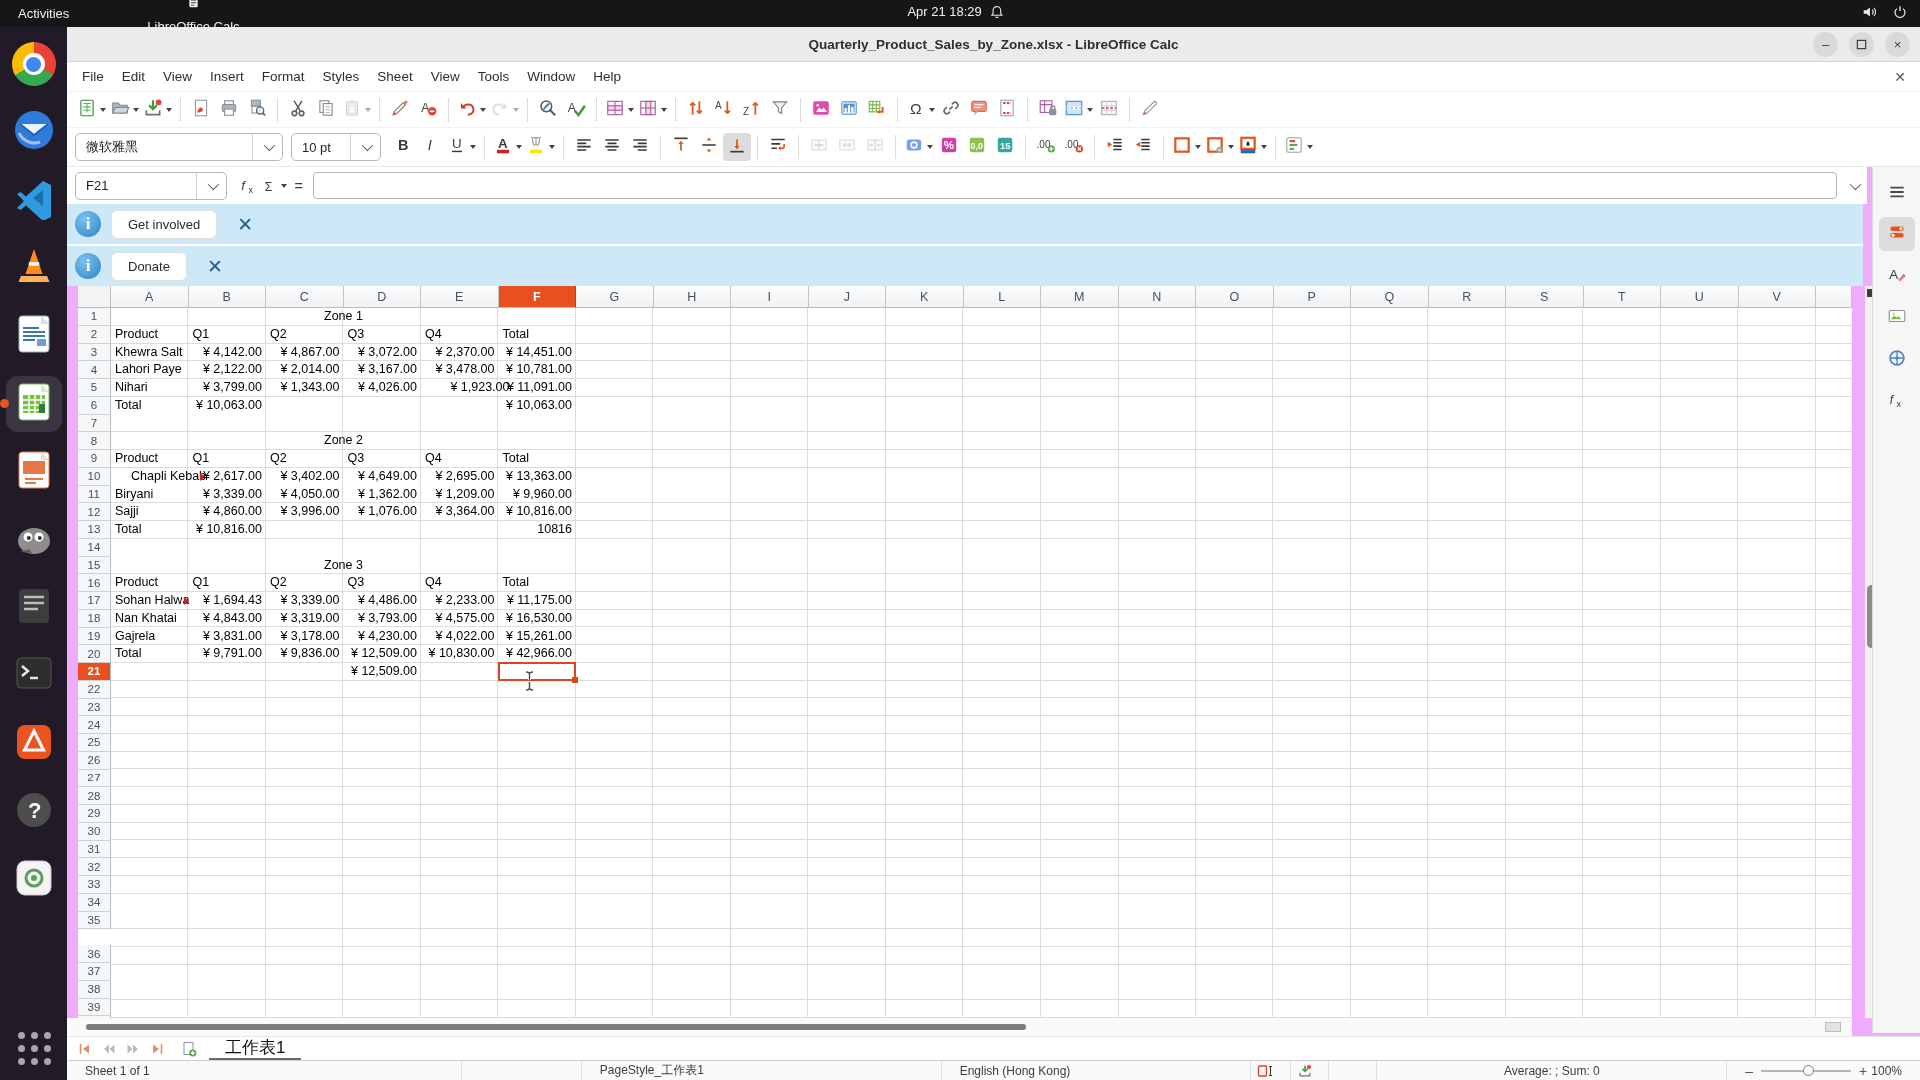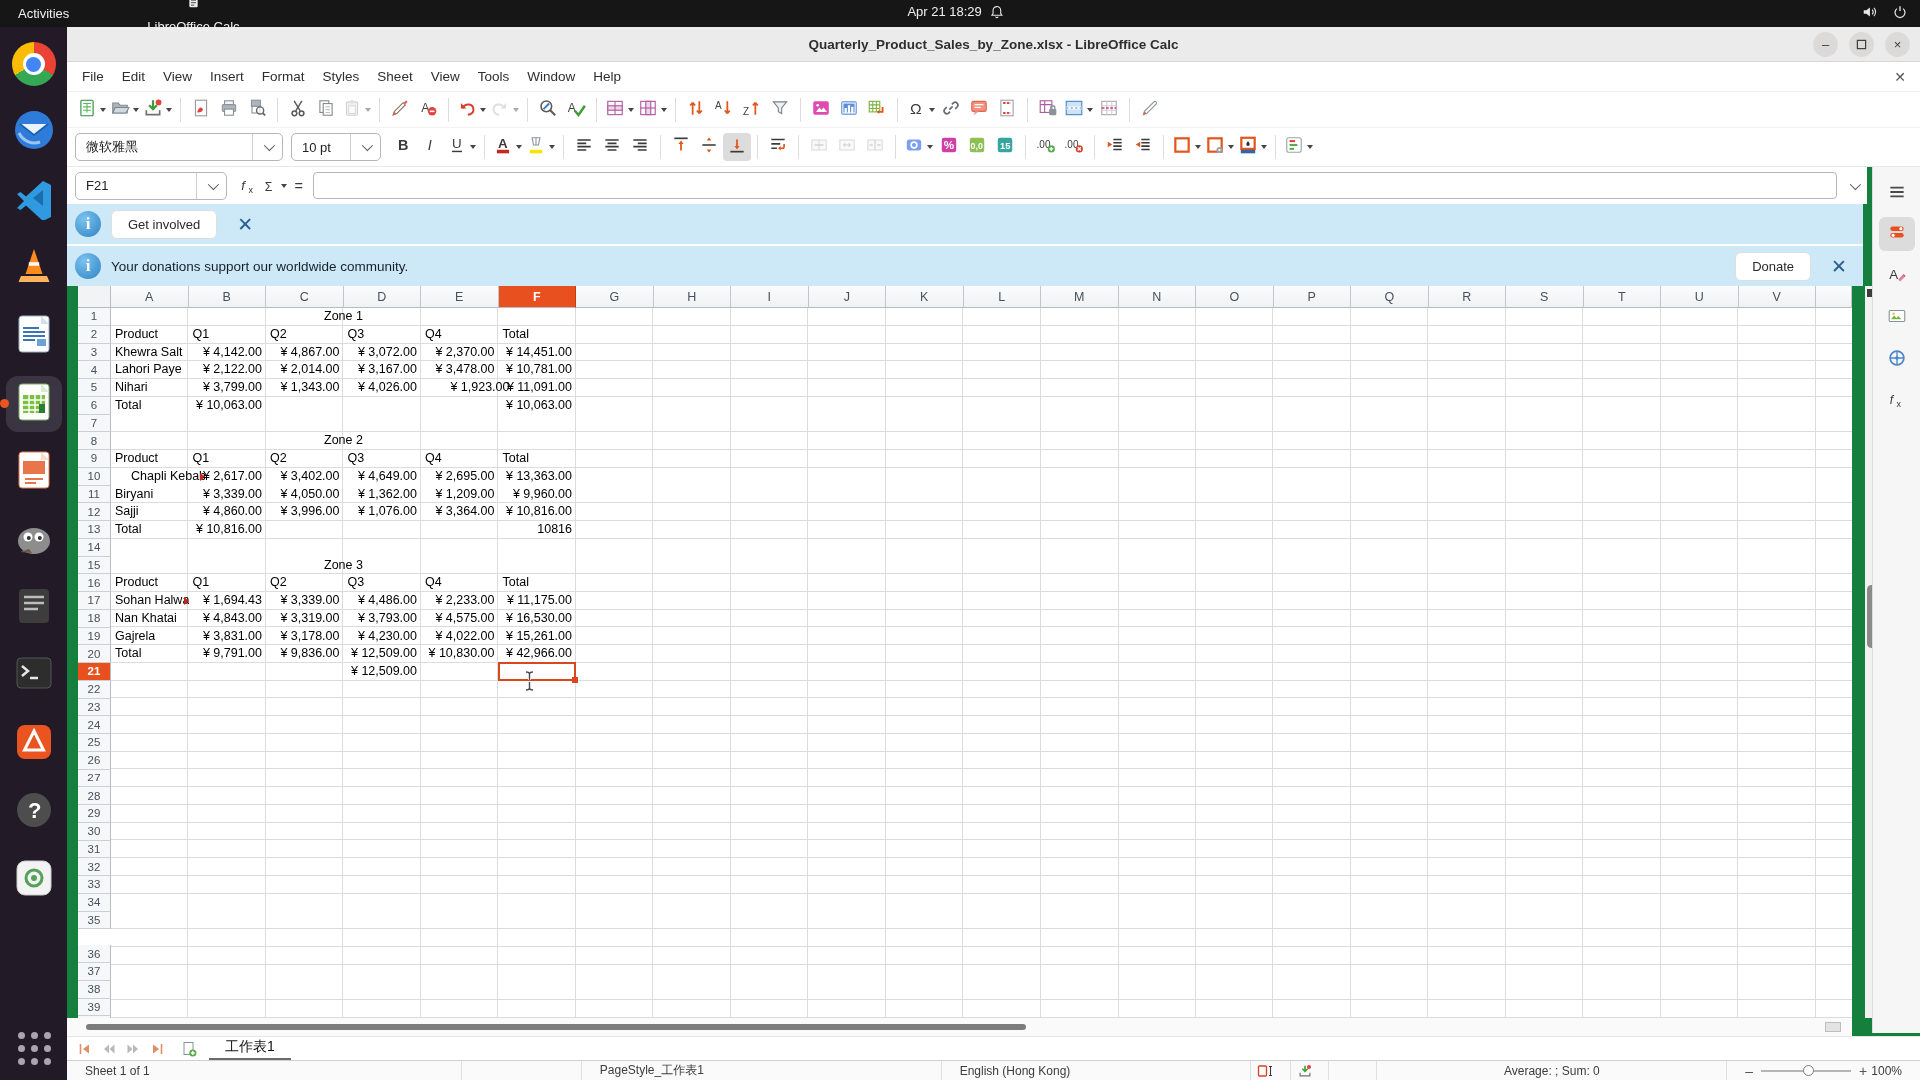--- a/index.html
+++ b/index.html
@@ -27,21 +27,21 @@
     gap:6px; padding:6px; }
   #app-grid i { width:7px; height:7px; border-radius:50%; background:#a9a4ad; }
   .chrome-icon { width:44px; height:44px; border-radius:50%;
     background:conic-gradient(#ea4335 0 120deg,#4285f4 0 120deg,#34a853 120deg 240deg,#fbbc05 240deg 360deg); position:relative; }
   .chrome-icon::before { content:""; position:absolute; left:11px; top:11px; width:22px; height:22px;
     border-radius:50%; background:#fff; }
   .chrome-icon::after { content:""; position:absolute; left:14.5px; top:14.5px; width:15px; height:15px;
     border-radius:50%; background:#4285f4; }
 
   
-  #window { position:absolute; left:67px; top:27px; width:1853px; height:1010px; background:#15803d; }
+  #window { position:absolute; left:67px; top:27px; width:1853px; height:1010px; background:#f0abfc; }
   #titlebar { position:absolute; left:0; top:0; width:100%; height:35px; background:#ebebeb;
     border-bottom:1px solid #d6d6d6; display:flex; align-items:center; justify-content:center; }
   #window-title { font-size:13.5px; font-weight:bold; color:#2f2f2f; }
   #win-controls { position:absolute; right:10px; top:5px; display:flex; gap:11px; }
   .win-btn { width:25px; height:25px; border-radius:50%; background:#dcdad9; color:#3c3c3c;
     display:flex; align-items:center; justify-content:center; font-size:13px; }
 
   #menubar { position:absolute; left:0; top:35px; width:100%; height:30px; background:#ffffff;
     display:flex; align-items:center; padding-left:6px; border-bottom:1px solid #f0f0f0;}
   .menu-item { padding:5px 9px; font-size:13.5px; color:#2e2e2e; border-radius:3px; }
@@ -112,21 +112,21 @@
   #vscroll-mark { position:absolute; left:2px; top:3px; width:9px; height:8px; background:#3c3c3c; }
   #vscroll-thumb { position:absolute; left:2px; top:299px; width:9px; height:63px; background:#8a8a8a; border-radius:5px; }
   #hscroll { position:absolute; left:0px; top:991px; width:1785px; height:18px; background:#fafafa; }
   #hscroll-thumb { position:absolute; left:19px; top:6px; width:940px; height:6px; background:#7c7c7c; border-radius:3px; }
   #hsplit-box { position:absolute; left:1758px; top:4px; width:16px; height:10px; background:#e3e3e3; border:1px solid #bdbdbd; }
 
   #tabbar { position:absolute; left:0; top:1009px; width:1853px; height:24px; background:#fff;
     display:flex; align-items:center; border-top:1px solid #e6e6e6; padding-left:6px; }
   .tabnav { width:24px; height:20px; display:flex; align-items:center; justify-content:center; }
   #add-sheet { margin:0 8px; }
-  #sheet-tab { height:24px; padding:0 16px; display:flex; align-items:center; font-size:14px; color:#111;
+  #sheet-tab { height:24px; padding:0 16px; display:flex; align-items:center; font-size:17px; color:#111;
     border-bottom:3px solid #6b6b6b; font-weight:500; }
 
   #statusbar { position:absolute; left:0; top:1033px; width:1853px; height:20px; background:#fafafa;
     border-top:1px solid #cfcfcf; display:flex; align-items:center; font-size:12px; color:#3c3c3c; }
   .sb-seg { height:100%; display:flex; align-items:center; padding:0 18px; border-right:1px solid #e0e0e0; }
   #sb-zoom-slider { display:flex; align-items:center; gap:8px; }
   #sb-zoom-slider .track { width:90px; height:2px; background:#b5b5b5; position:relative; }
   #sb-zoom-slider .thumb { position:absolute; left:42px; top:-5px; width:11px; height:11px; border-radius:50%;
     background:#fdfdfd; border:1px solid #7a7a7a; }
 
@@ -787,21 +787,20 @@
       </div>
   </div>
 
   <div id="notif1" class="notif">
     <span class="notif-icon">i</span>
     <span class="notif-btn">Get involved</span>
     <span class="notif-x">✕</span>
   </div>
   <div id="notif2" class="notif">
     <span class="notif-icon">i</span>
-    <span class="notif-text">Your donations support our worldwide community.</span>
     <span class="notif-btn">Donate</span>
     <span class="notif-x">✕</span>
   </div>
 
   <div id="sheet-area">
     <div id="corner"></div>
     <div id="colheaders">
         <div class="colh" style="width: 77.5px;">A</div>
         <div class="colh" style="width: 77.5px;">B</div>
         <div class="colh" style="width: 77.5px;">C</div>

